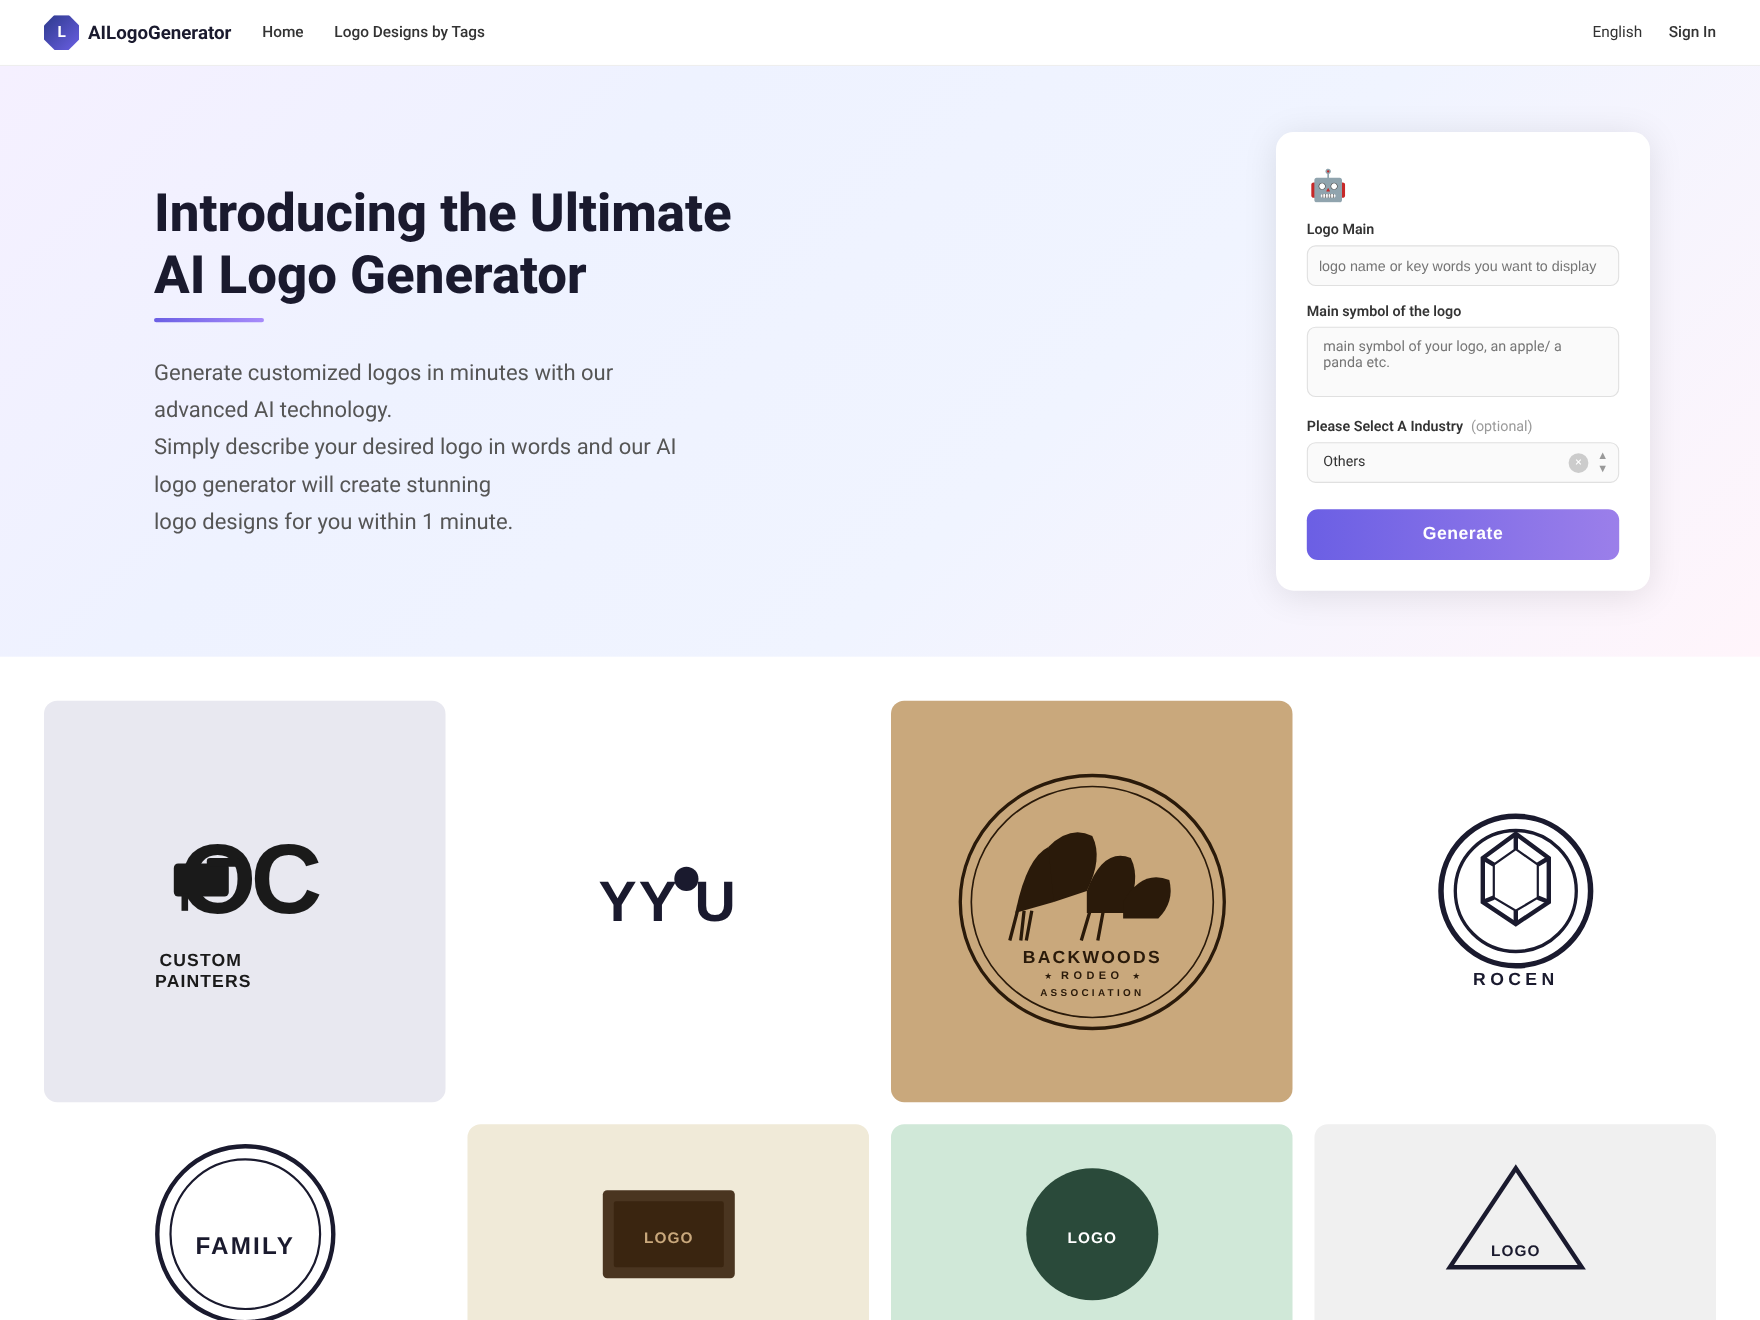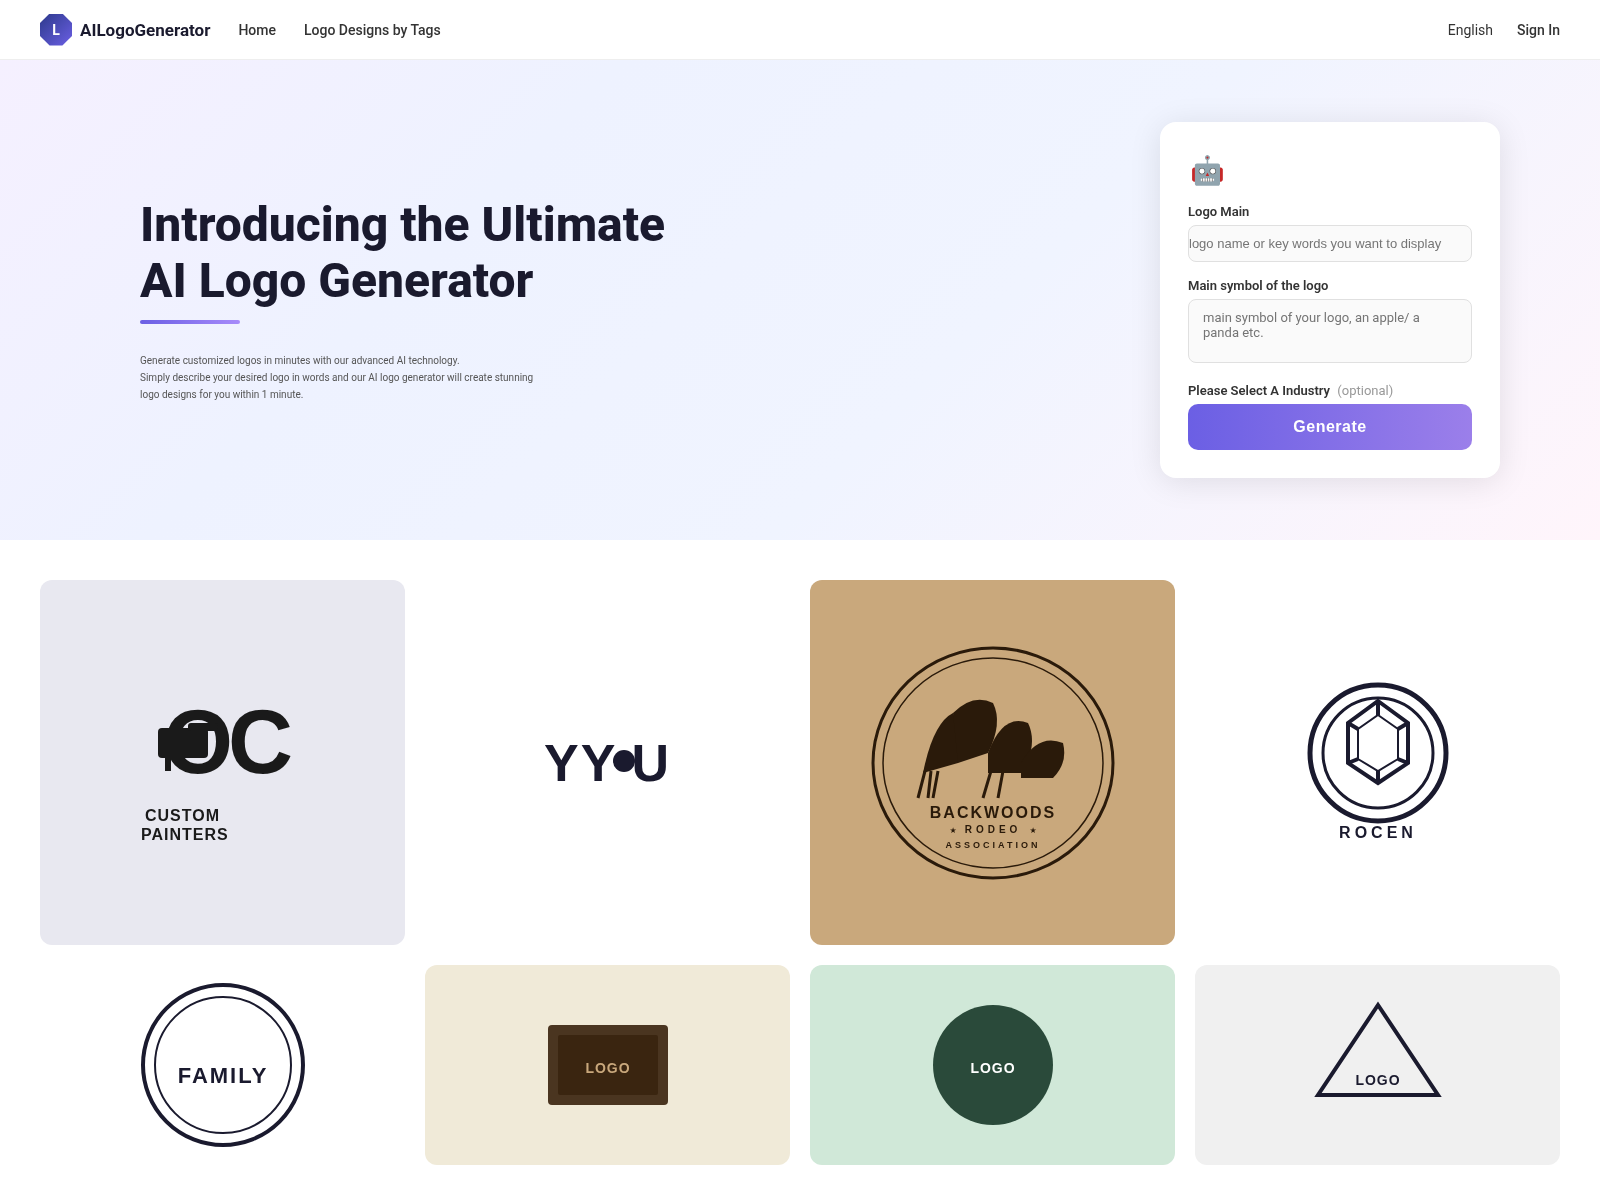--- a/index.html
+++ b/index.html
@@ -94,21 +94,21 @@
       margin-bottom: 12px;
     }
     .hero-underline {
       width: 100px;
       height: 4px;
       background: linear-gradient(90deg, #6b5fe4, #a78bfa);
       border-radius: 2px;
       margin-bottom: 28px;
     }
     .hero-desc {
-      font-size: 10px;
+      font-size: 20px;
       color: #555;
       line-height: 1.7;
       max-width: 500px;
     }
 
     
     .form-card {
       background: #fff;
       border-radius: 16px;
       box-shadow: 0 4px 32px rgba(0,0,0,0.1);
@@ -131,21 +131,21 @@
       font-size: 13px;
       font-weight: 600;
       color: #333;
       margin-bottom: 6px;
       display: block;
     }
     .form-input {
       width: 100%;
       border: 1px solid #e0e0e0;
       border-radius: 8px;
-      padding: 10px 0;
+      padding: 10px 10px;
       font-size: 13px;
       color: #999;
       outline: none;
       margin-bottom: 16px;
       background: #fafafa;
     }
     .form-textarea {
       width: 100%;
       border: 1px solid #e0e0e0;
       border-radius: 8px;
@@ -269,21 +269,21 @@
     }
 
     
     .yyou-text {
       font-size: 52px;
       font-weight: 900;
       color: #1a1a2e;
       letter-spacing: 2px;
       font-family: 'Arial Black', sans-serif;
       display: flex;
-      align-items: center;
+      align-items: flex-start;
       gap: 0;
     }
     .yyou-dot {
       display: inline-block;
       width: 22px;
       height: 22px;
       background: #1a1a2e;
       border-radius: 50%;
       margin: 0 -4px;
       vertical-align: middle;
@@ -326,20 +326,32 @@
     <label class="form-label">Logo Main</label>
     <input class="form-input" type="text" placeholder="logo name or key words you want to display" style="">
 
     <label class="form-label">Main symbol of the logo</label>
     <textarea class="form-textarea" placeholder="main symbol of your logo, an apple/ a panda etc." style=""></textarea>
 
     <label class="form-label">
       <span>Please Select A Industry</span>
       <span style="color:#999; font-weight:400; margin-left:4px;">(optional)</span>
     </label>
+    <div class="form-select-wrapper">
+      <div class="form-select-display">
+        <span>Others</span>
+      </div>
+      <div class="select-clear-btn">
+        <span>×</span>
+      </div>
+      <div class="select-arrow">
+        <span>▲</span>
+        <span>▼</span>
+      </div>
+    </div>
 
     <button class="generate-btn">
       <span>Generate</span>
     </button>
   </div>
 </section>
 
 <section class="gallery">
 
   <div class="gallery-item logo-custom-painters">

